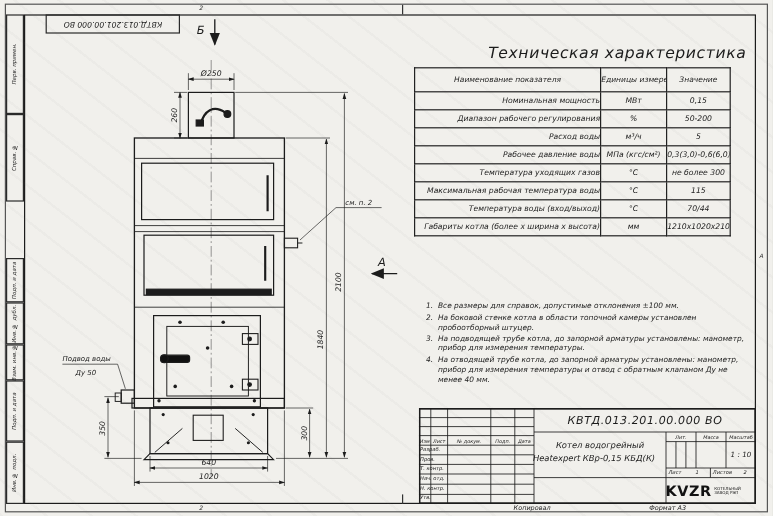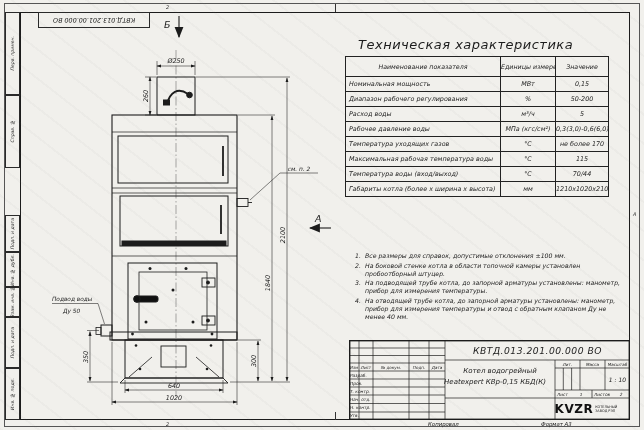--- a/index.html
+++ b/index.html
@@ -10,26 +10,26 @@
   .outer-frame { position:absolute; left:4px; top:3px; right:4px; bottom:3px; border:0.6px solid #555; }
   .inner-frame { position:absolute; left:20px; top:12px; width:610px; height:408px; border:1.3px solid #1c1c1c; }
   .side-box { position:absolute; left:5px; width:15px; border:0.8px solid #2a2a2a; display:flex; align-items:center; justify-content:center; background:transparent; }
   .side-box span { writing-mode:vertical-rl; transform:rotate(180deg); font-size:4.6px; font-style:italic; white-space:nowrap; color:#2a2a2a; }
   .corner-stamp { position:absolute; left:38px; top:12px; width:112px; height:16px; border:0.9px solid #2a2a2a; display:flex; align-items:center; justify-content:center; }
   .corner-stamp span { transform:rotate(180deg); font-size:6.4px; font-style:italic; white-space:nowrap; }
   .zone { position:absolute; font-size:5px; font-style:italic; color:#333; }
   .tick { position:absolute; width:1px; background:#333; }
 
   
-  .spec-title { position:absolute; left:358px; top:37px; width:264px; text-align:left; font-size:13px; font-style:italic; letter-spacing:0.5px; }
+  .spec-title { position:absolute; left:358px; top:37px; width:264px; text-align:right; font-size:13px; font-style:italic; letter-spacing:0.5px; }
   table.spec { position:absolute; left:345px; top:56px; width:263px; border-collapse:collapse; table-layout:fixed; }
   table.spec th, table.spec td { border:0.8px solid #222; font-style:italic; font-weight:normal; overflow:hidden; white-space:nowrap; }
   table.spec th { height:20px; font-size:6.3px; text-align:center; line-height:1.15; }
   table.spec td { height:15px; font-size:6.4px; }
-  td.c-name { padding-left:3px; text-align:left; }
+  td.c-name { padding-left:3px; text-align:right; }
   td.c-unit, td.c-val { text-align:center; font-size:6px; }
   col.w-name{width:155px} col.w-unit{width:55px} col.w-val{width:53px}
 
   
   .notes { position:absolute; left:352px; top:252px; width:270px; }
   .note { display:flex; font-size:6.2px; font-style:italic; line-height:1.3; margin-bottom:1.5px; }
   .note .n { width:13px; flex:none; padding-left:3px; }
   .note .t { flex:1; }
 
   
@@ -282,21 +282,21 @@
           <td class="c-val">5</td>
         </tr>
     <tr>
           <td class="c-name">Рабочее давление воды</td>
           <td class="c-unit">МПа (кгс/см²)</td>
           <td class="c-val">0,3(3,0)-0,6(6,0)</td>
         </tr>
     <tr>
           <td class="c-name">Температура уходящих газов</td>
           <td class="c-unit">°С</td>
-          <td class="c-val">не более 170</td>
+          <td class="c-val">не более 300</td>
         </tr>
     <tr>
           <td class="c-name">Максимальная рабочая температура воды</td>
           <td class="c-unit">°С</td>
           <td class="c-val">115</td>
         </tr>
     <tr>
           <td class="c-name">Температура воды (вход/выход)</td>
           <td class="c-unit">°С</td>
           <td class="c-val">70/44</td>

